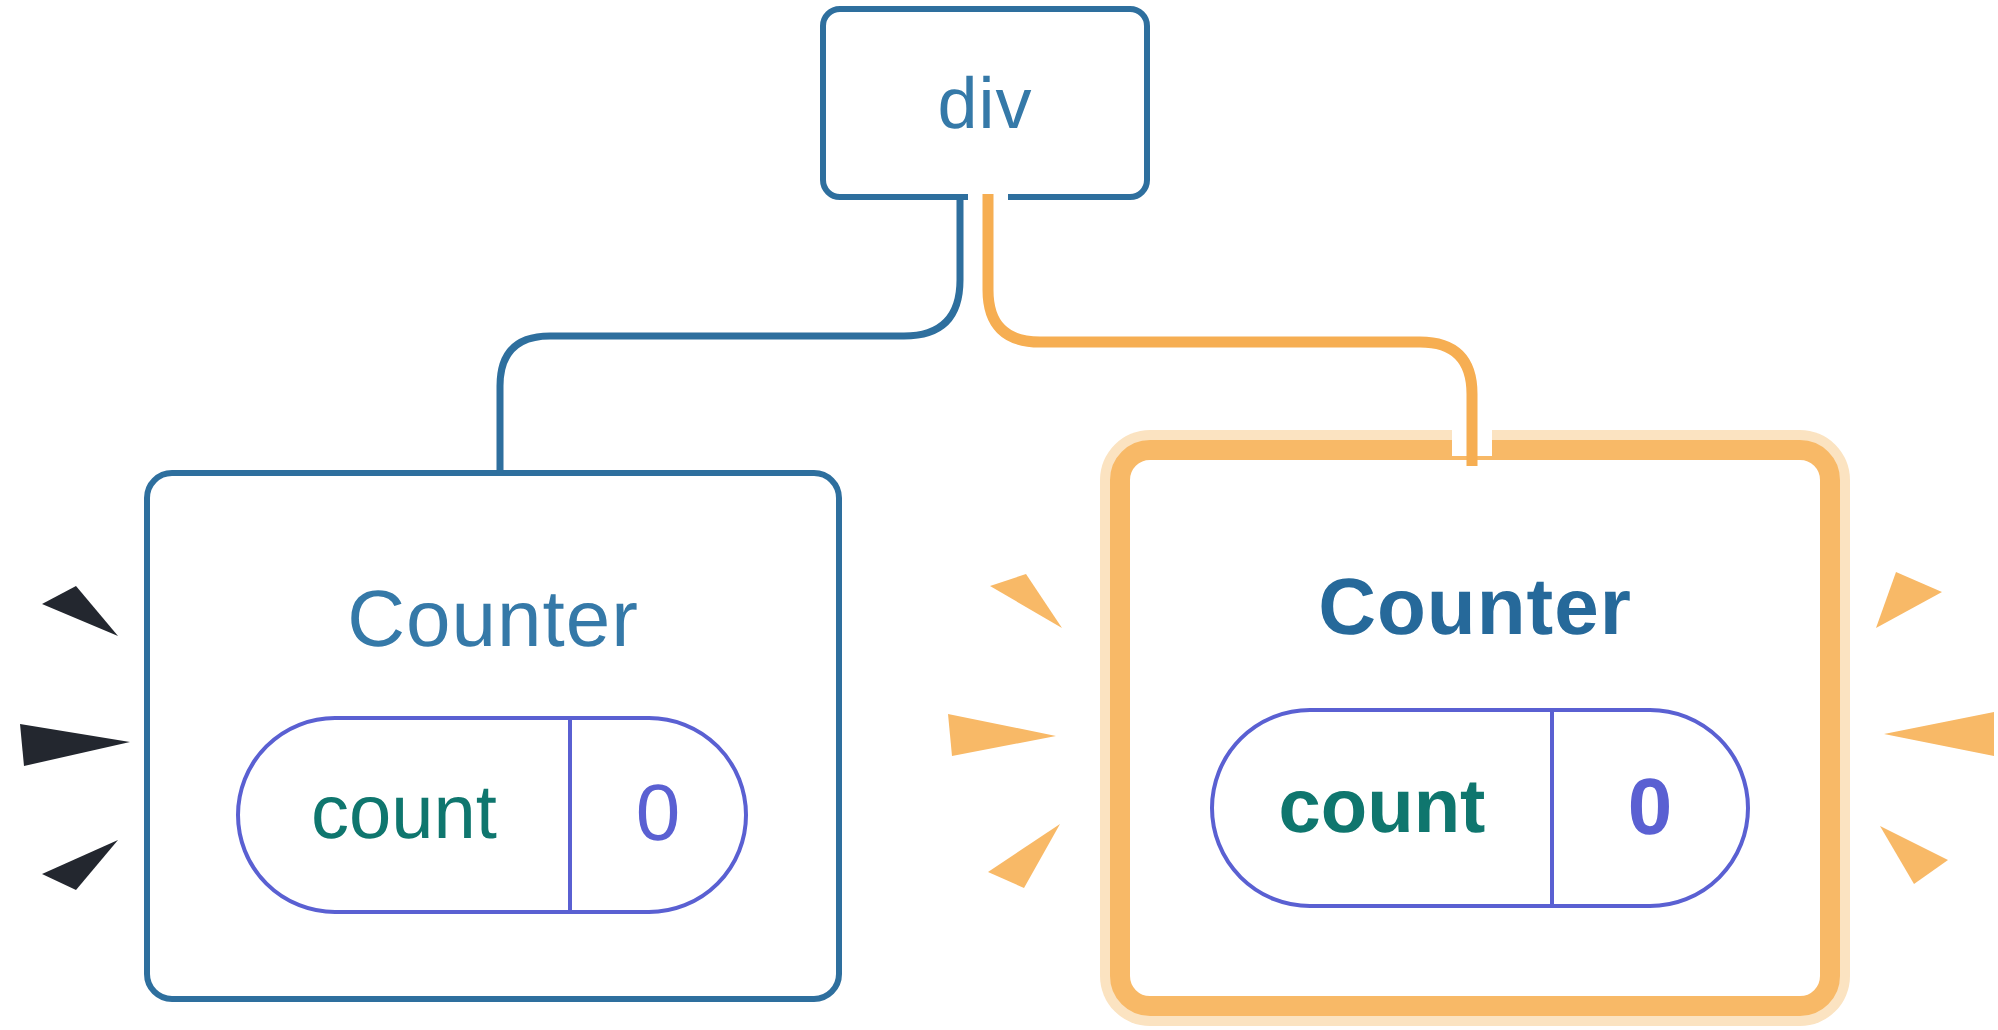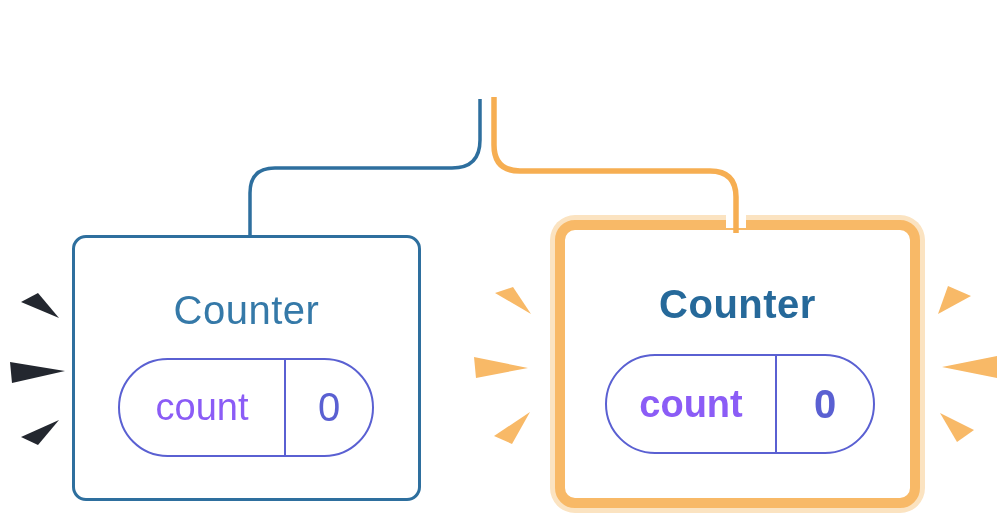--- a/index.html
+++ b/index.html
@@ -43,35 +43,38 @@
 
   
   .pill{
     position:absolute;box-sizing:border-box;display:flex;
     border:2px solid #5a60d2;border-radius:60px;background:#fff;overflow:hidden;
   }
   .card-left  .pill{left:43px;top:120px;width:256px;height:99px;}
   .card-right .pill{left:40px;top:124px;width:270px;height:100px;}
   .pill .key{
     flex:1;display:flex;align-items:center;justify-content:center;
-    font-size:38px;color:#8b5cf6;
+    font-size:38px;color:#0f766e;
   }
   .pill .val{
     display:flex;align-items:center;justify-content:center;
     border-left:2px solid #5a60d2;font-size:40px;color:#5a60d2;
   }
   .card-left  .pill .val{width:86px;}
   .card-right .pill .val{width:96px;}
   .card-right .pill .key,.card-right .pill .val{font-weight:700;}
 </style>
 </head>
 <body>
 
 <div class="canvas">
 
+  <div class="root-box">
+    <span class="label">div</span>
+  </div>
 
   <div class="card-left">
     <div class="title">Counter</div>
     <div class="pill">
       <div class="key">count</div>
       <div class="val">0</div>
     </div>
   </div>
 
   <div class="card-right">

